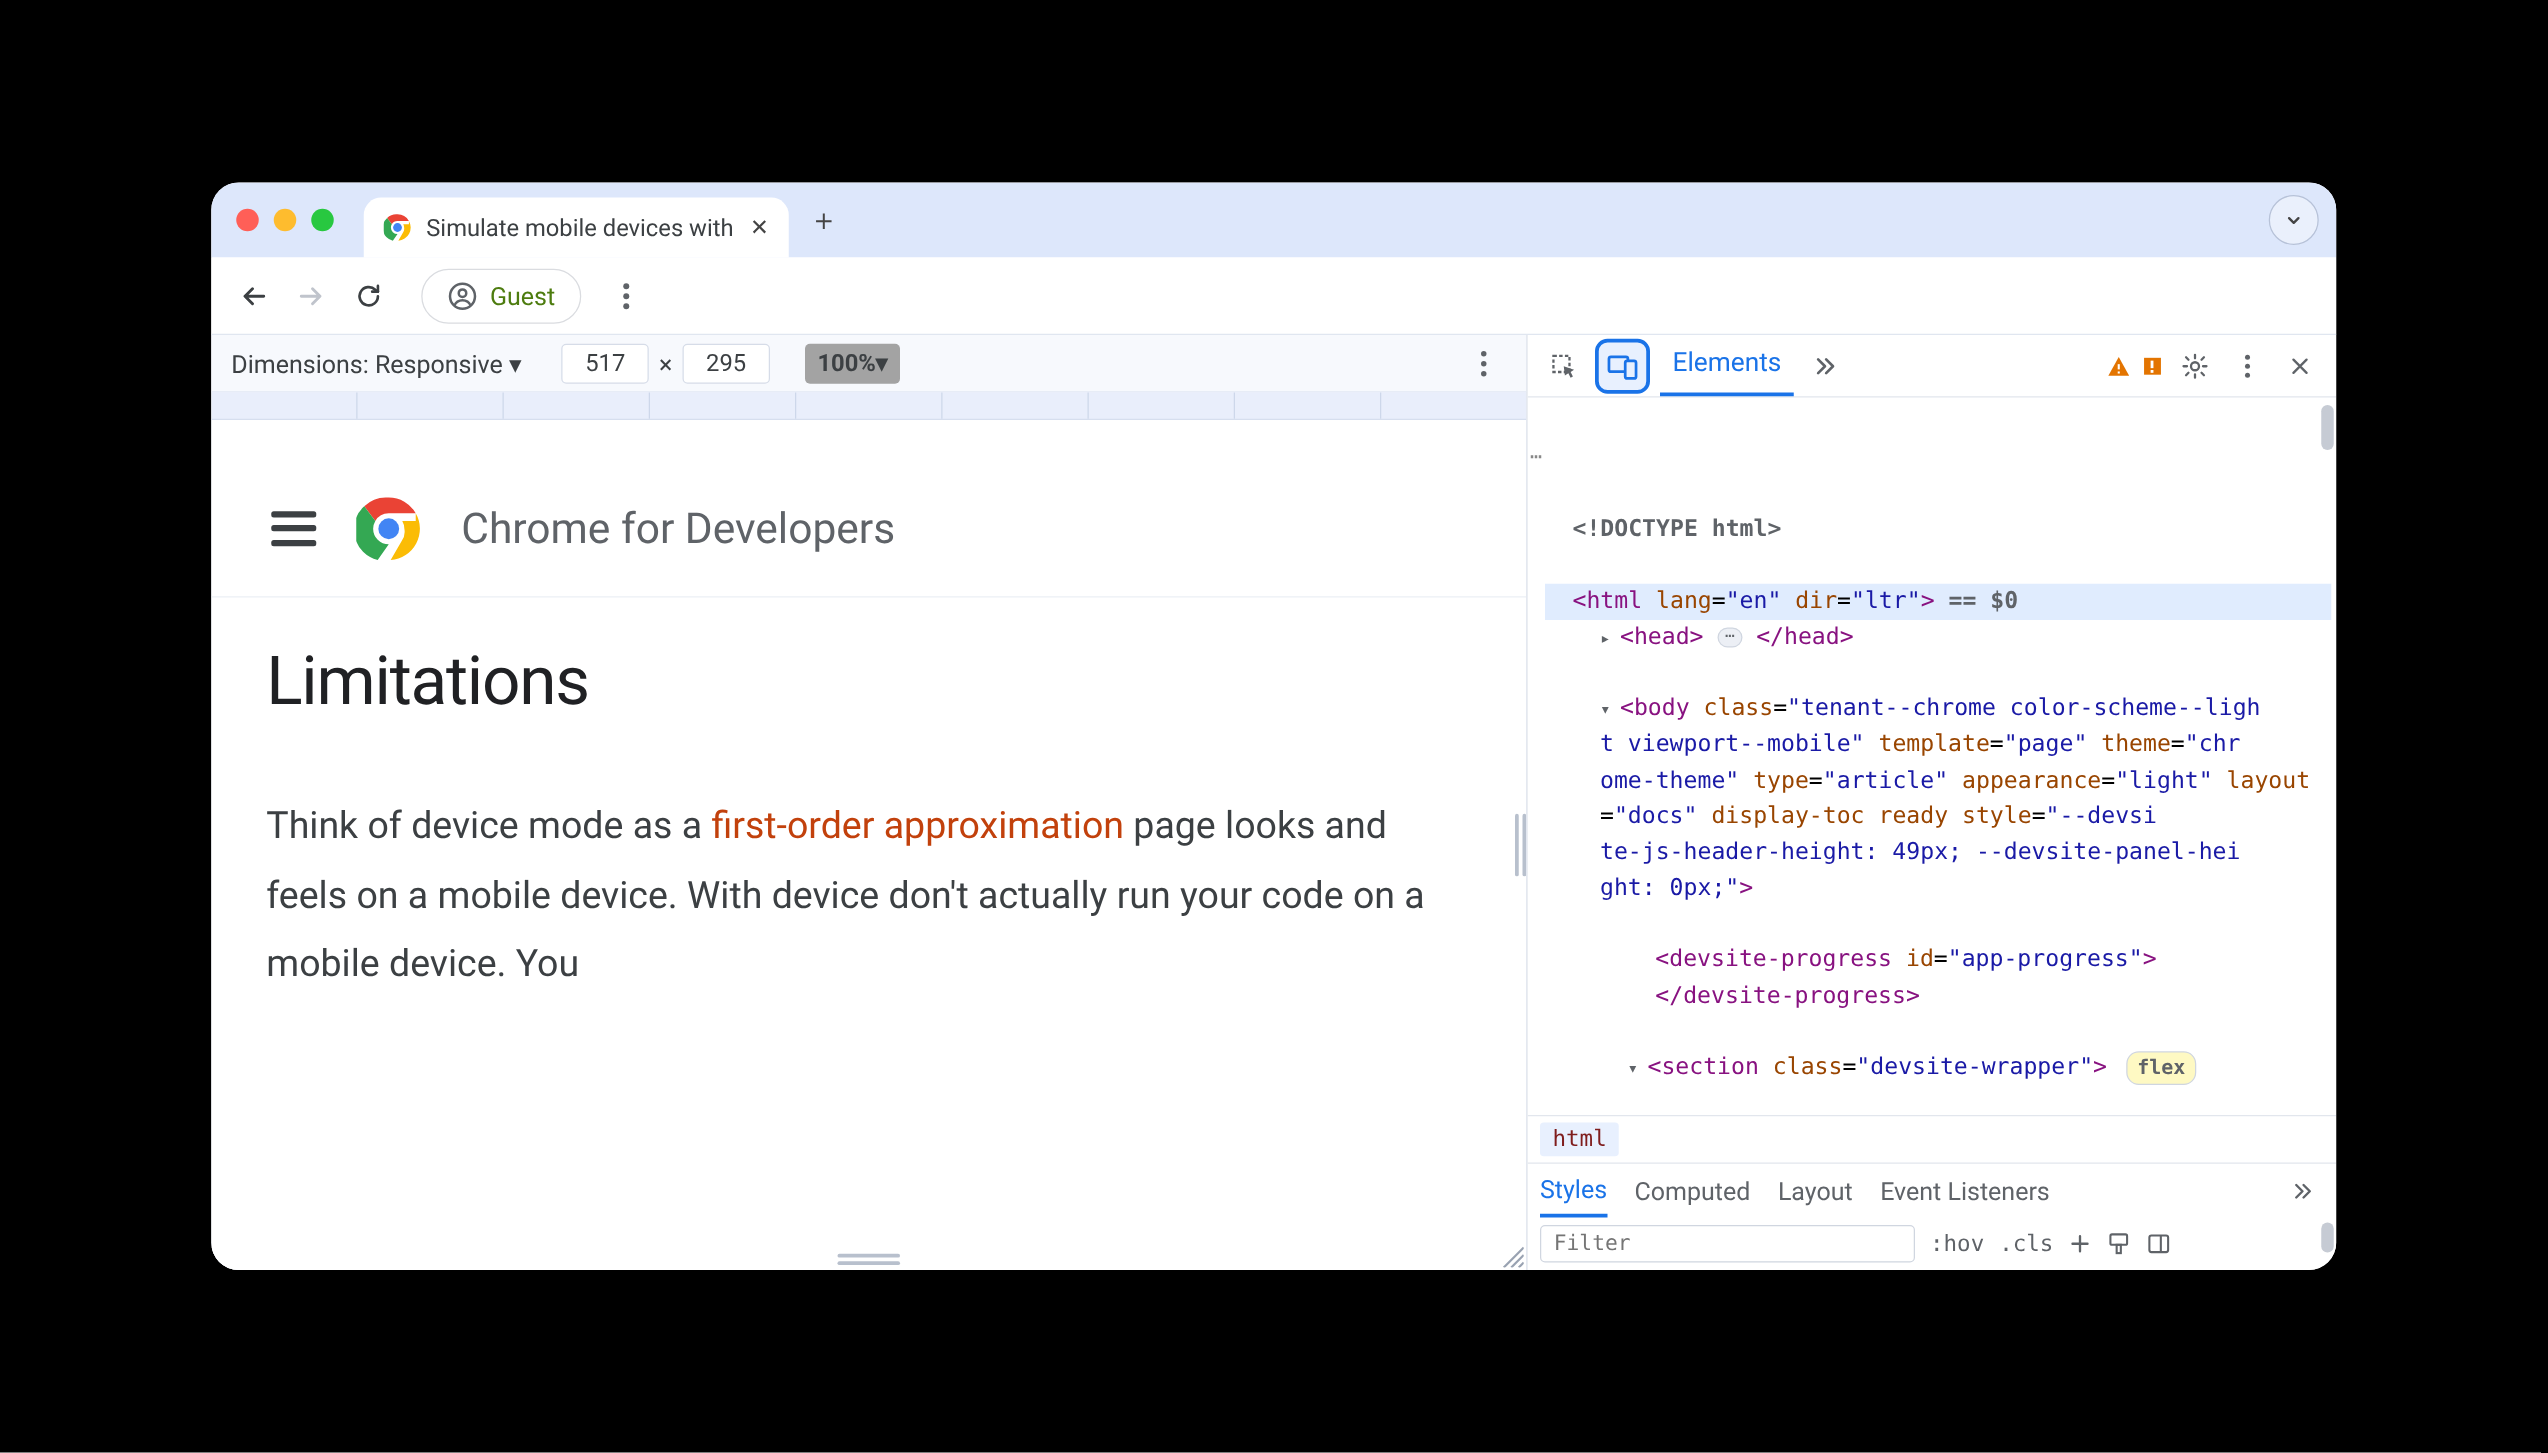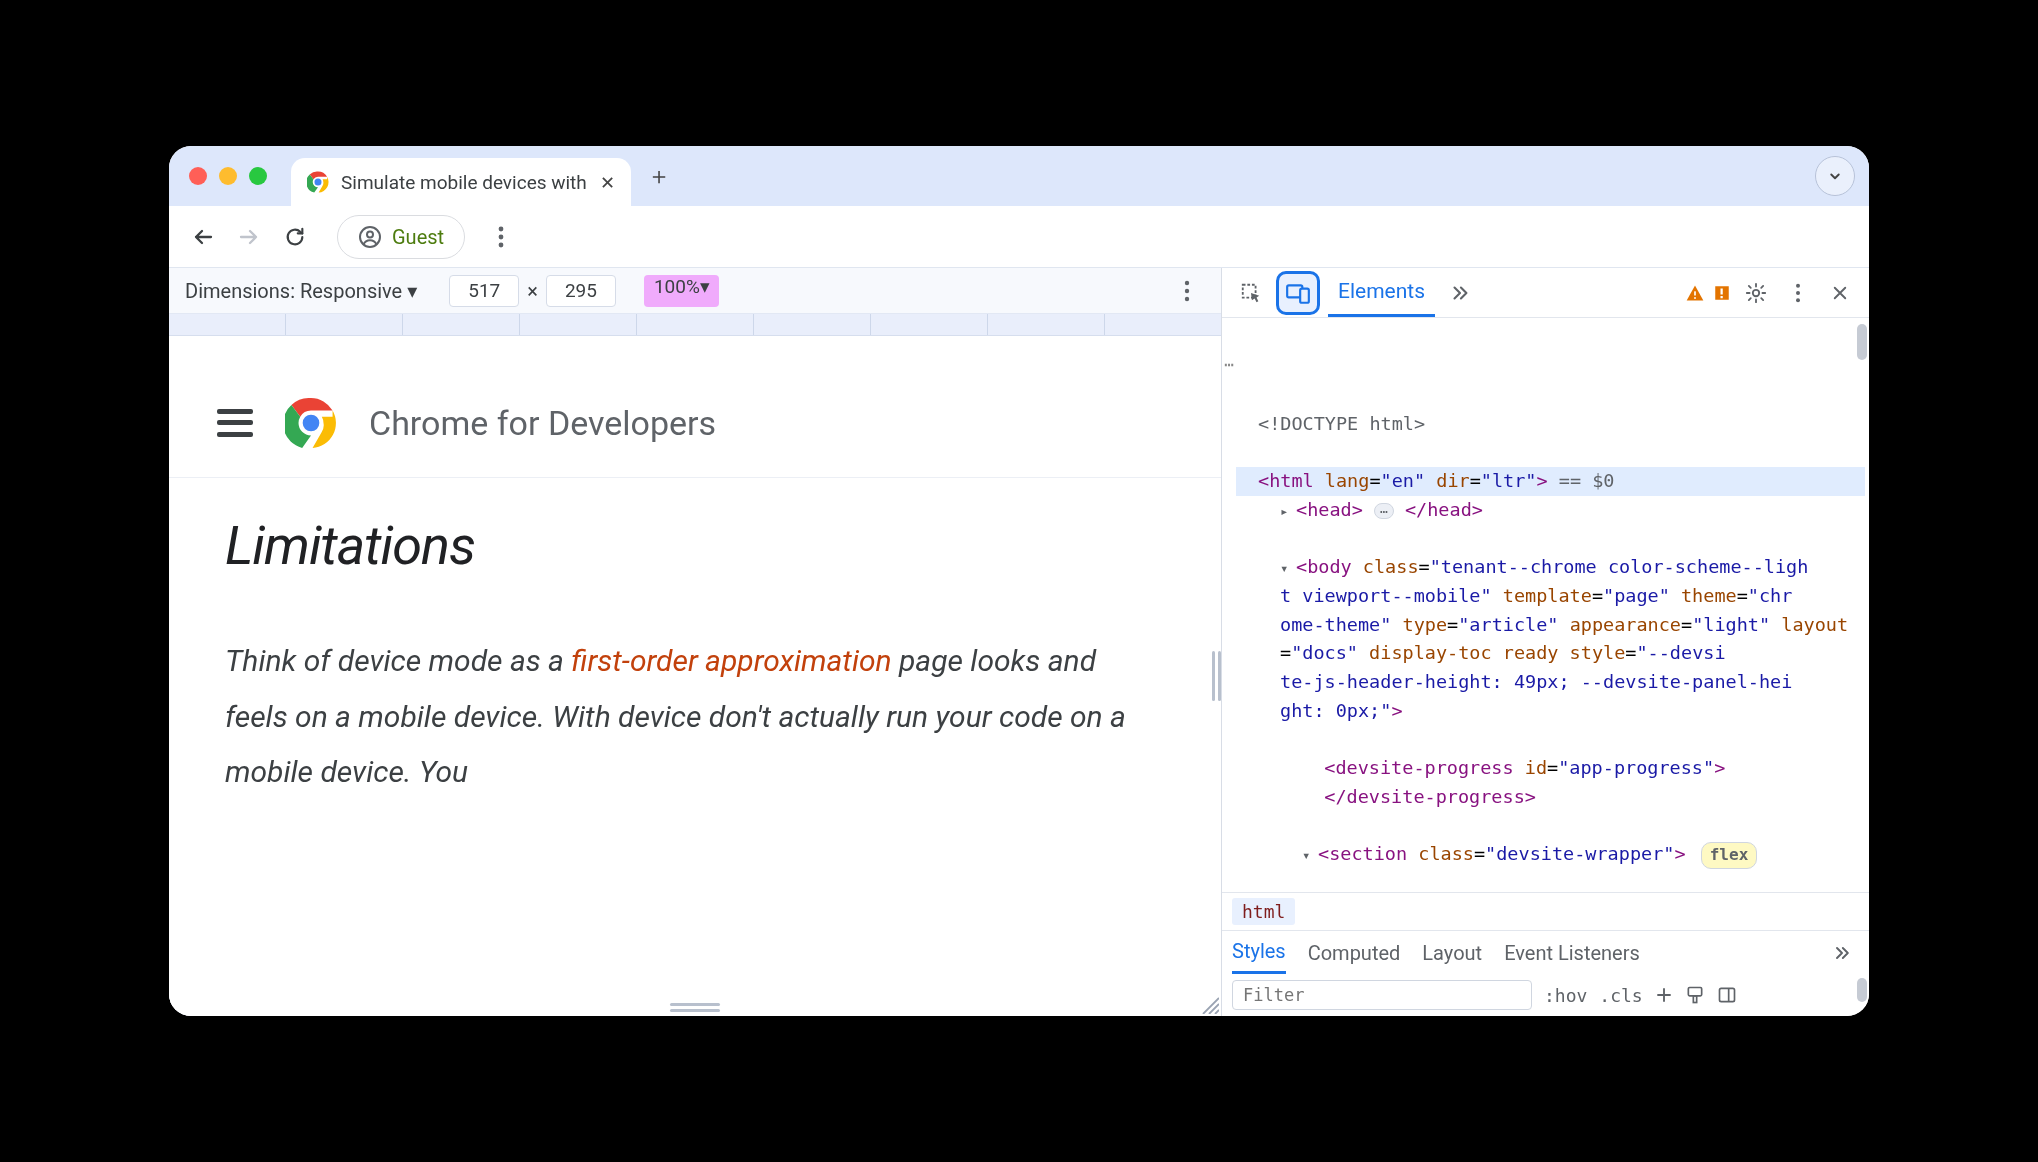--- a/index.html
+++ b/index.html
@@ -149,27 +149,28 @@
     border: 1px solid #d6dce8;
     border-radius: 4px;
     width: 70px;
     height: 32px;
     display: flex;
     align-items: center;
     justify-content: center;
     font-size: 19px;
   }
   .zoom-field {
-    background: #f0abfc;
+    background: #a3a3a3;
     border-radius: 4px;
     height: 32px;
     padding: 0 10px;
     display: flex;
-    align-items: flex-start;
+    align-items: center;
     font-size: 19px;
+    font-weight: bold;
   }
   .device-toolbar .spacer { flex: 1; }
   .device-ruler {
     height: 22px;
     background: #e9eefb;
     border-bottom: 1px solid #d6deee;
     display: flex;
   }
   .ruler-tick {
     flex: 1;
@@ -207,21 +208,21 @@
   }
   .hamburger div { height: 5px; background: #3c4043; border-radius: 2px; }
   .chrome-logo-lg {
     width: 52px; height: 52px;
   }
   .page-header-title {
     font-size: 34px;
     color: #5f6368;
     font-weight: 400;
   }
-  .page-body { padding: 36px 56px; font-style: italic; }
+  .page-body { padding: 36px 44px; }
   .page-h1 {
     font-size: 54px;
     color: #202124;
     font-weight: 400;
     margin-bottom: 56px;
     letter-spacing: -1px;
   }
   .page-p {
     font-size: 30px;
     color: #3c4043;
@@ -318,21 +319,21 @@
     position: relative;
   }
   .dom-line { padding-left: 0; }
   .dom-indent-1 { padding-left: 22px; }
   .dom-indent-2 { padding-left: 44px; }
   .dom-indent-3 { padding-left: 66px; }
   .dom-highlight { background: #e0ecfe; display: inline-block; width: 100%; }
   .tag { color: #881280; }
   .attr-name { color: #994500; }
   .attr-val { color: #1a1aa6; }
-  .dom-gray { color: #5f6368; }
+  .dom-gray { color: #5f6368; font-weight: bold; }
   .dom-caret::before {
     content: "▸";
     display: inline-block;
     width: 16px;
     color: #5f6368;
     font-size: 14px;
   }
   .dom-caret-open::before {
     content: "▾";
     display: inline-block;

